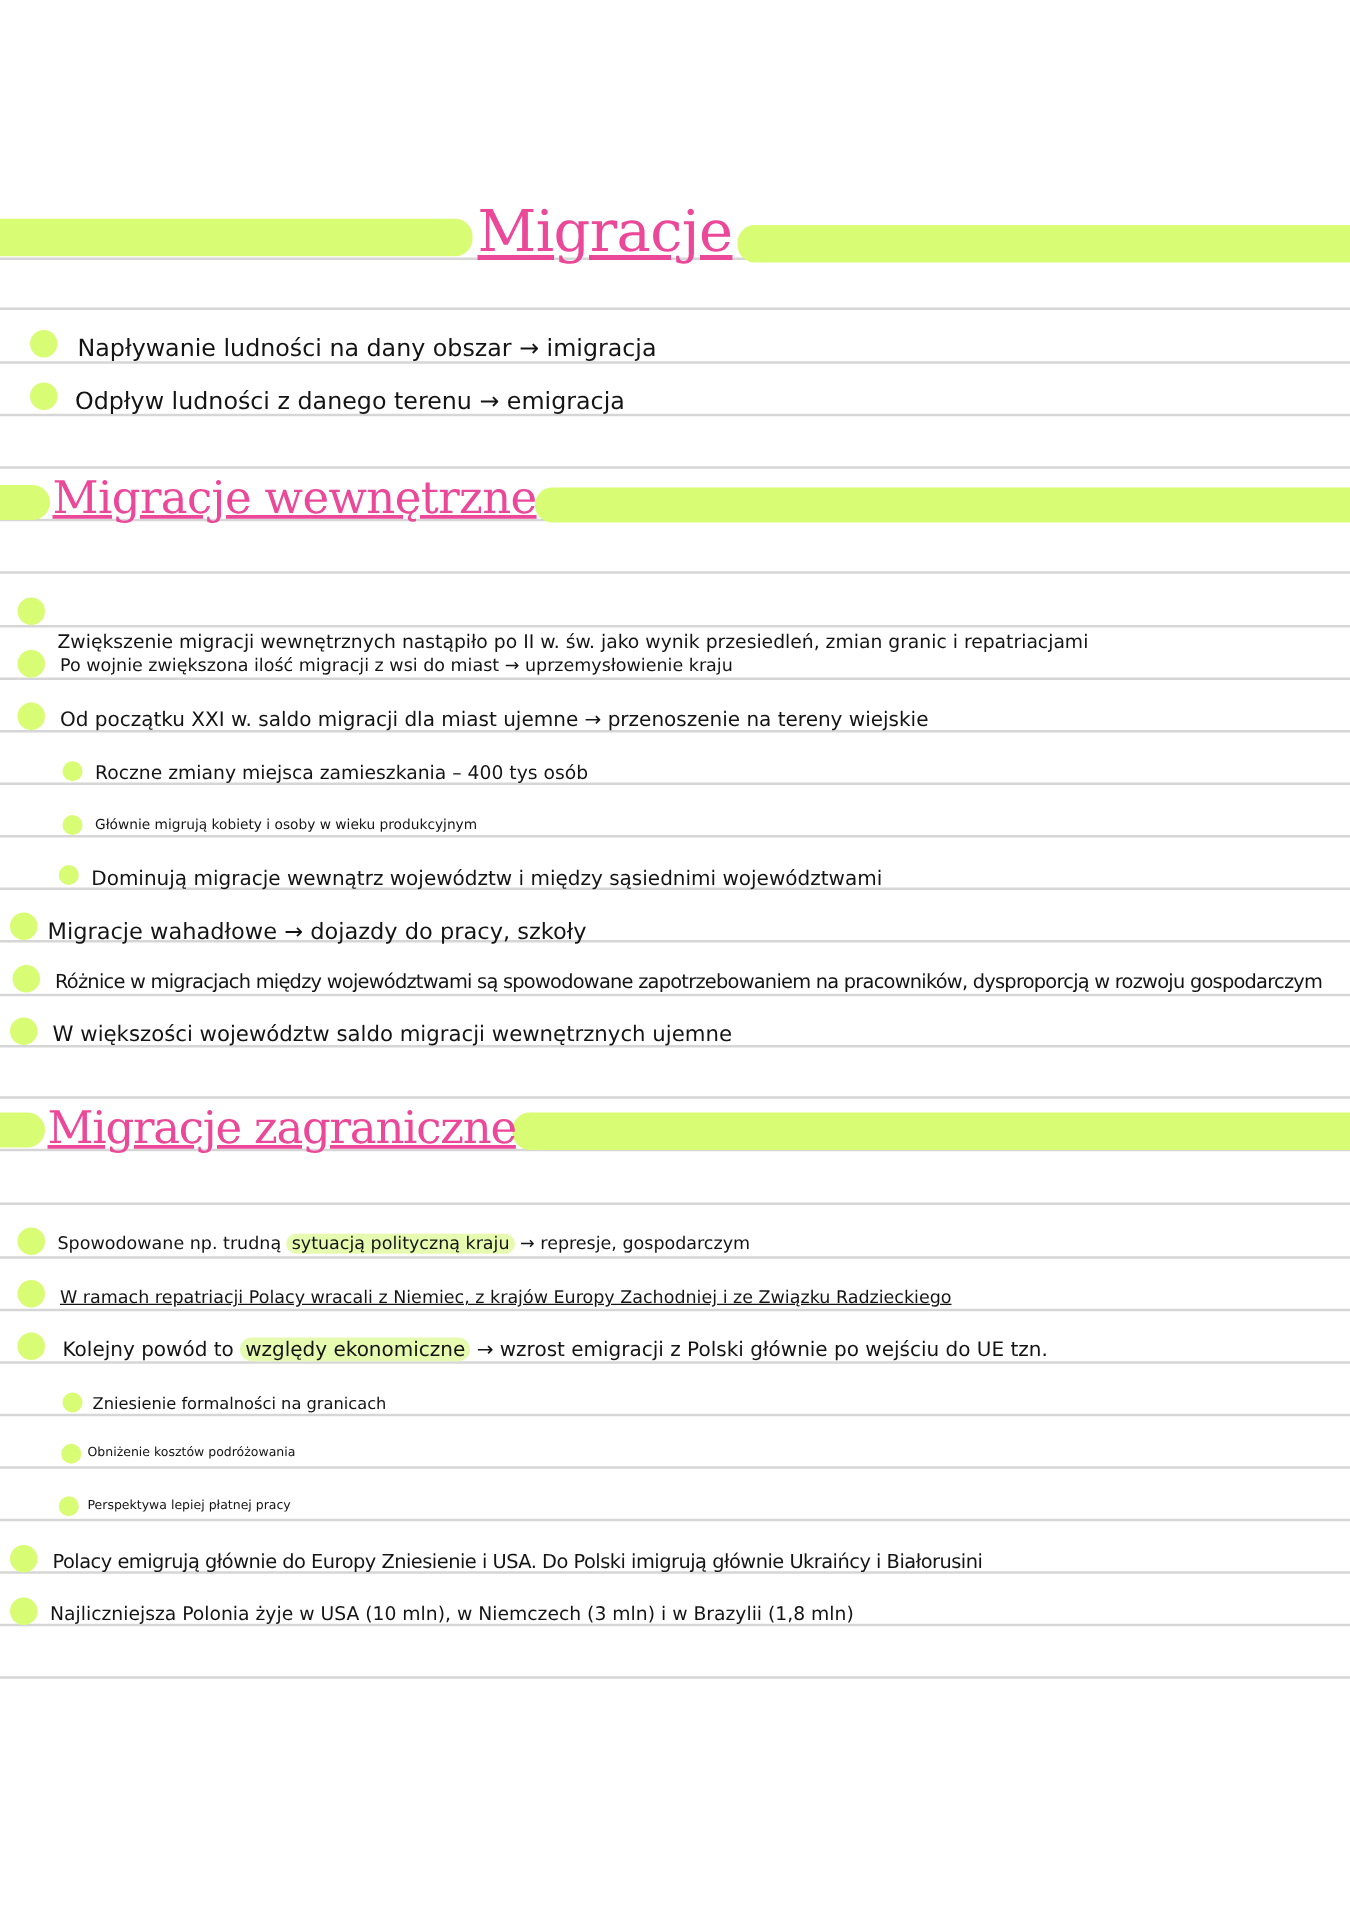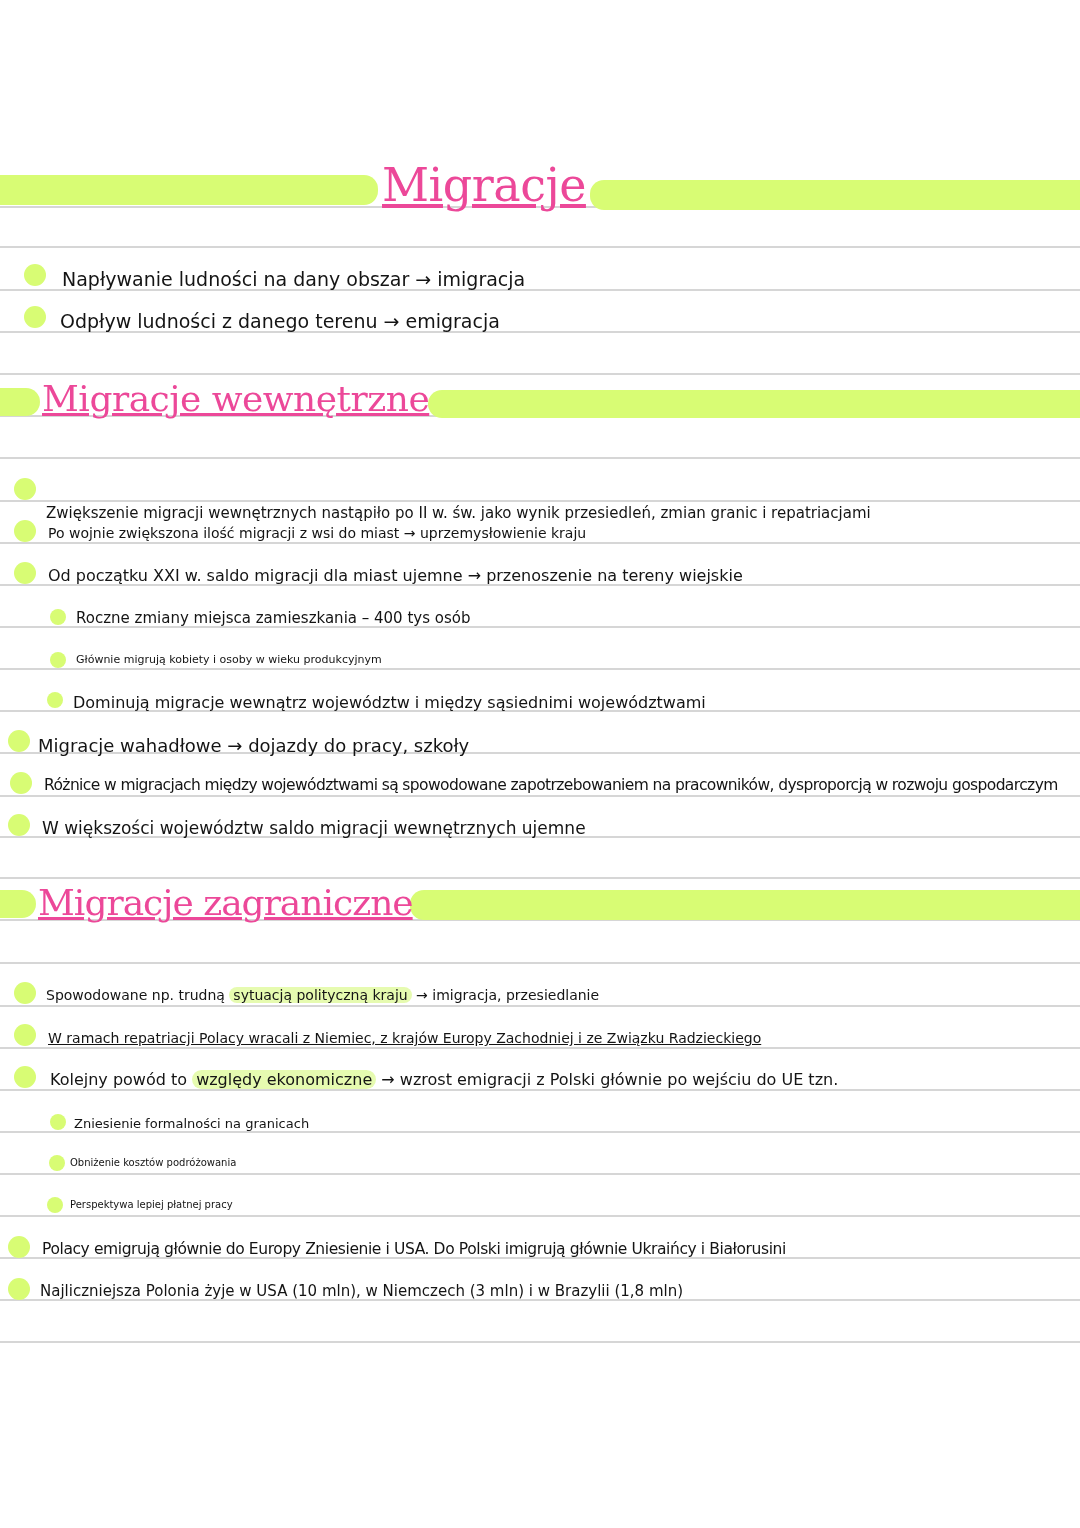--- a/index.html
+++ b/index.html
@@ -94,21 +94,21 @@
 
 <div class="bullet" style="left:8px; top:814px; width:22px; height:22px;"></div>
 <div class="txt" style="left:42px; top:818px; font-size:17px;">W większości województw saldo migracji wewnętrznych ujemne</div>
 
 <div class="hl" style="left:-14px; top:890px; width:50px; height:28px;"></div>
 <div class="hl" style="left:410px; top:890px; width:690px; height:30px;"></div>
 <div class="title" style="left:38px; top:882px; font-size:36px; letter-spacing:-1px;">Migracje zagraniczne</div>
 
 <div class="bullet" style="left:14px; top:982px; width:22px; height:22px;"></div>
 <div class="txt" style="left:46px; top:987px; font-size:14px;">
-  <span>Spowodowane np. trudną </span><span class="mark">sytuacją polityczną kraju</span><span> → imigracja, przesiedlanie</span>
+  <span>Spowodowane np. trudną </span><span class="mark">sytuacją polityczną kraju</span><span> → represje, gospodarczym</span>
 </div>
 
 <div class="bullet" style="left:14px; top:1024px; width:22px; height:22px;"></div>
 <div class="txt" style="left:48px; top:1030px; font-size:14px;text-decoration:underline;">W ramach repatriacji Polacy wracali z Niemiec, z krajów Europy Zachodniej i ze Związku Radzieckiego</div>
 
 <div class="bullet" style="left:14px; top:1066px; width:22px; height:22px;"></div>
 <div class="txt" style="left:50px; top:1070px; font-size:16px;">
   <span>Kolejny powód to </span><span class="mark">względy ekonomiczne</span><span> → wzrost emigracji z Polski głównie po wejściu do UE tzn.</span>
 </div>
 

